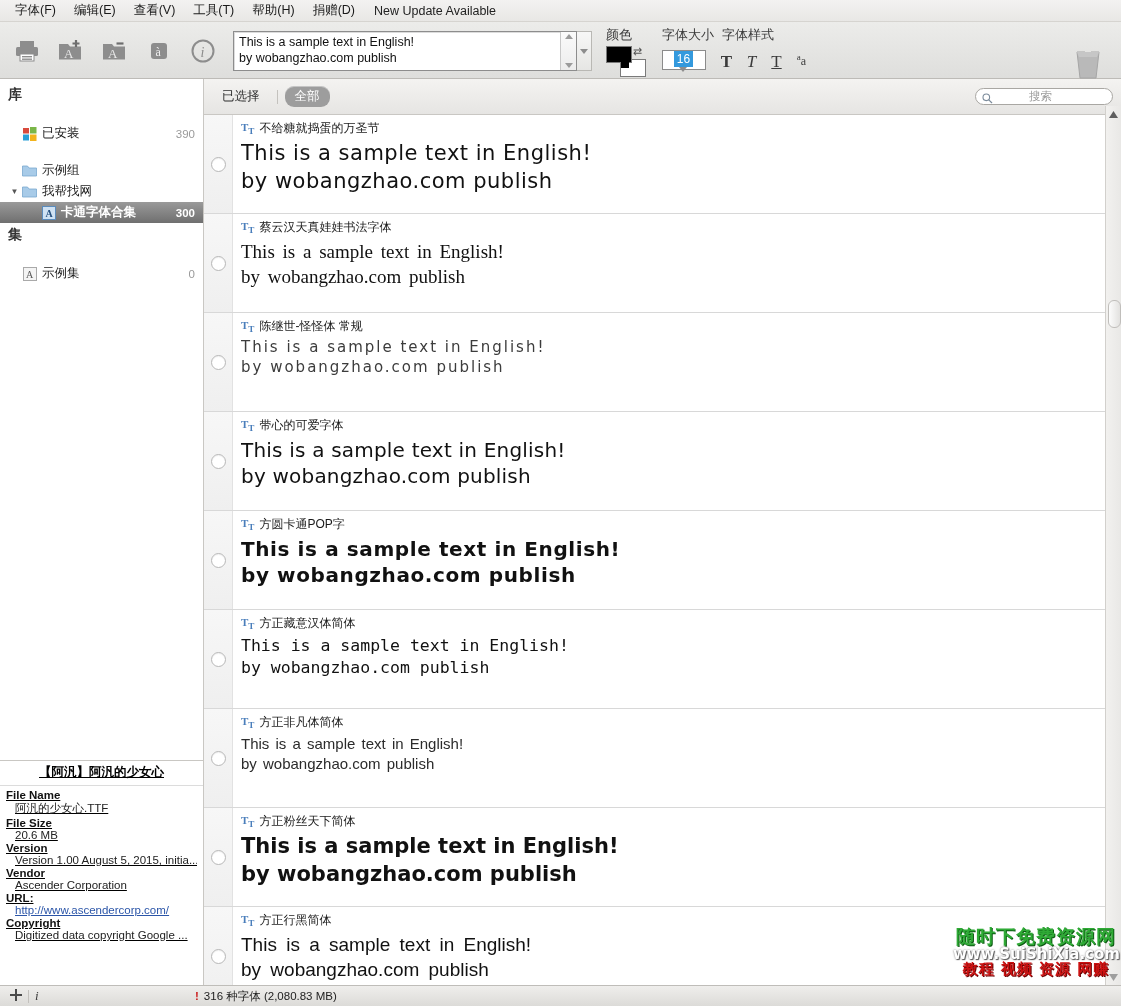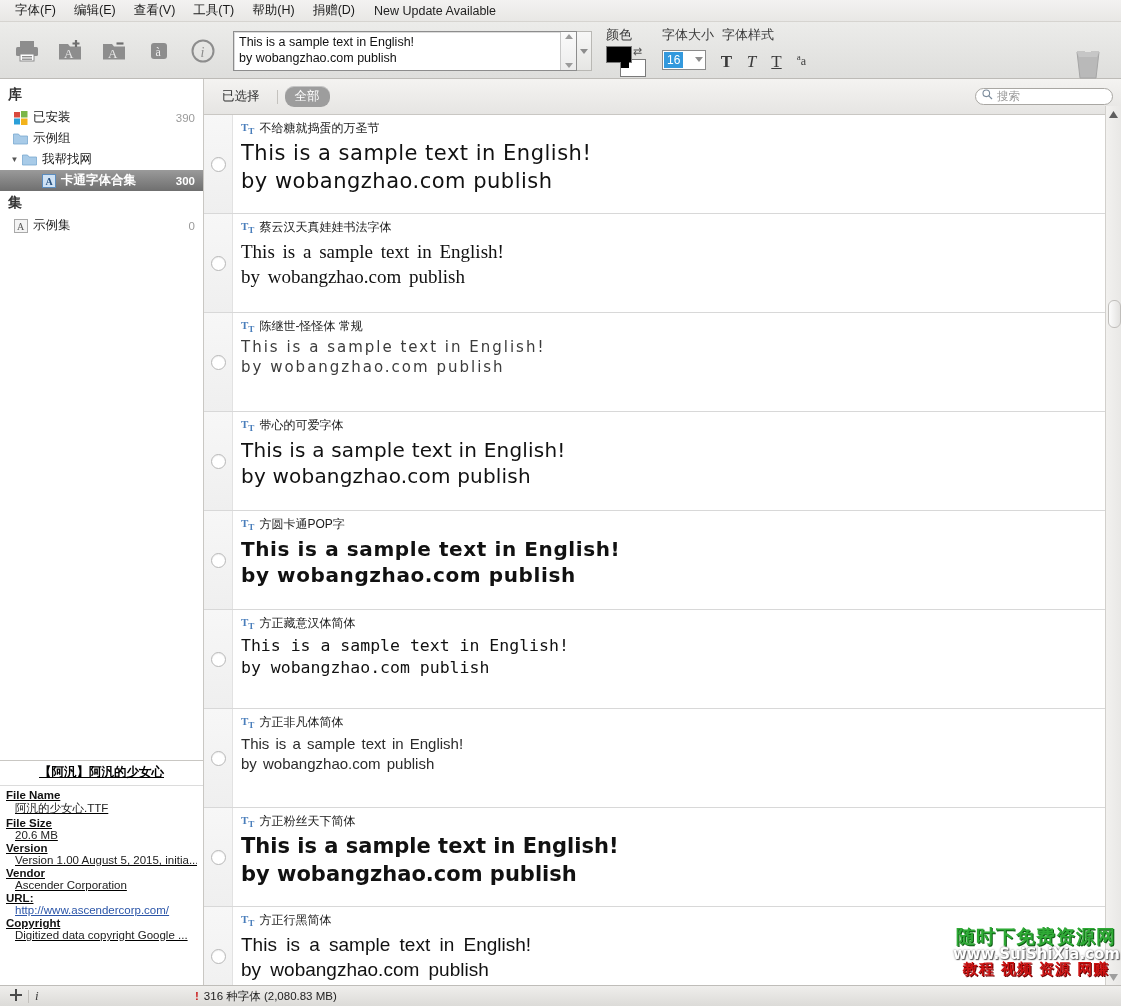--- a/index.html
+++ b/index.html
@@ -136,20 +136,21 @@
     font-size: 11px; color: #555; z-index: 4;
   }
   .labels-row { display: flex; gap: 8px; }
   .size-row { display: flex; align-items: center; gap: 14px; margin-top: 2px; }
   .size-select {
     width: 44px; height: 20px;
     background: #fff; border: 1px solid #8b8b8b;
     display: flex; align-items: center; justify-content: space-between;
     padding: 0 2px 0 0; box-sizing: border-box;
     cursor: pointer;
+    flex-direction: column;
   }
   .size-val {
     background: #3399dd; color: #fff;
     font-size: 12px; padding: 1px 3px; margin-left: 1px;
   }
   .style-btns { display: flex; align-items: flex-end; gap: 12px; }
   .style-btn {
     font-size: 17px; color: #3b3b3b; cursor: pointer;
     line-height: 19px; min-width: 13px; text-align: center; font-family: Liberation Serif, serif;
   }
@@ -196,21 +197,21 @@
   .tw {
     width: 13px; display: inline-block; text-align: center;
     font-size: 8px; color: #555;
   }
   .tree-ico { width: 17px; display: inline-flex; justify-content: center; margin-right: 4px; }
   .tree-label { white-space: nowrap; }
   .count {
     position: absolute; right: 8px;
     color: #9a9a9a; font-size: 11.5px;
   }
-  .indent1 { padding-left: 12px; }
+  .indent1 { padding-left: 21px; margin-top: 16px; }
   .indent2 { padding-left: 40px; }
 
   
   #info-panel {
     border-top: 1px solid #c9c7c3;
     background: #fff;
     height: 225px;
     box-sizing: border-box;
     text-decoration: underline;
   }
@@ -249,23 +250,24 @@
     box-shadow: inset 0 1px 0 rgba(255,255,255,.4);
   }
   .ctab-sep {
     width: 1px; height: 14px; background: #c4c2be; margin: 0 7px;
   }
   .search-wrap { margin-left: auto; }
   .search-box {
     width: 138px; height: 17px;
     border: 1px solid #a9a7a3; border-radius: 9px;
     background: #fff;
-    display: flex; align-items: flex-start;
+    display: flex; align-items: flex-end;
     padding: 0 6px; box-sizing: border-box;
     cursor: text;
+    gap: 32px;
   }
   .search-ph { font-size: 11.5px; color: #9a9a9a; margin-left: 4px; }
 
   #font-list {
     flex: 1;
     overflow: hidden;
     position: relative;
     background: #fff;
   }
   .font-row {

